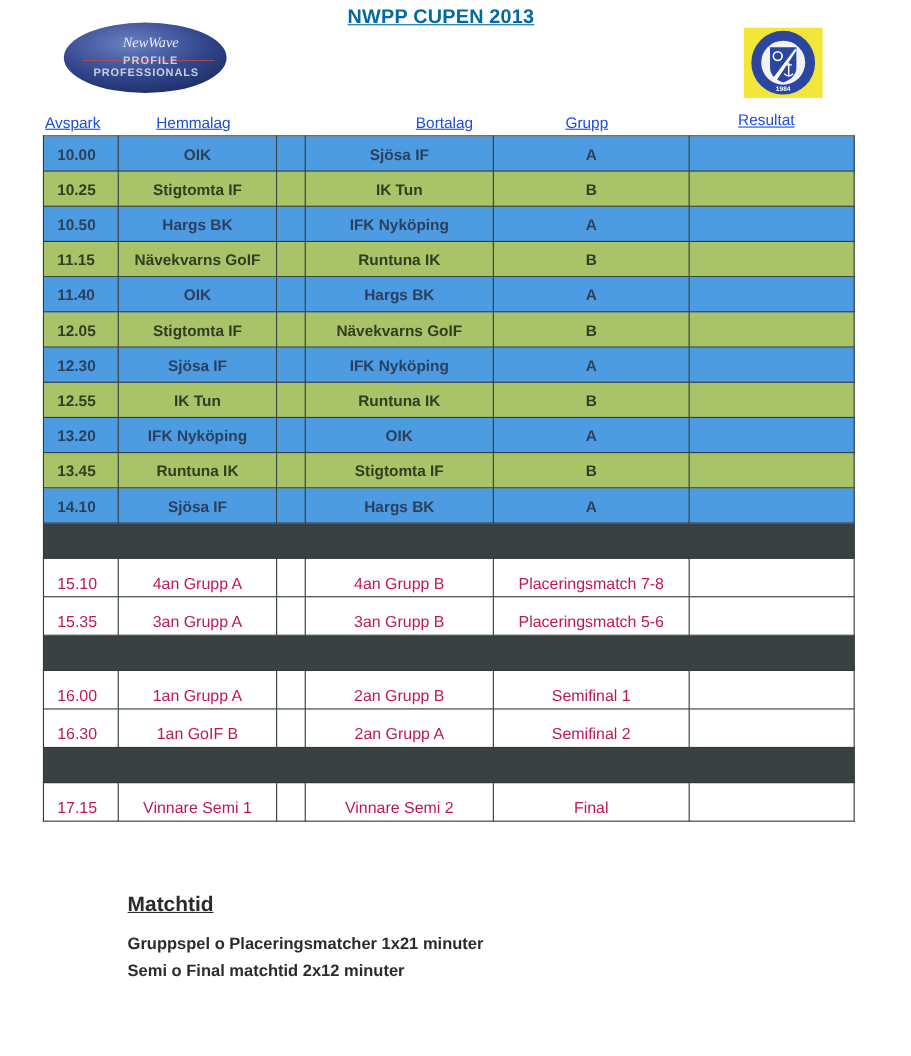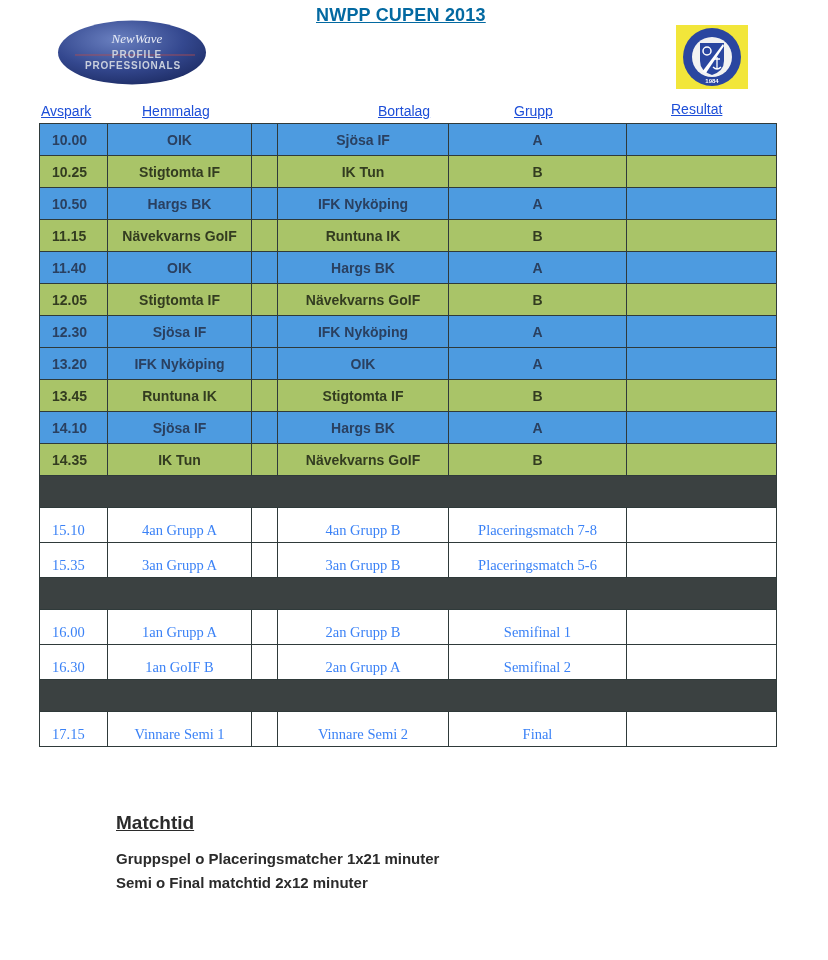--- a/index.html
+++ b/index.html
@@ -12,22 +12,22 @@
   .col-head { position:absolute; top:103px; font-size:14px; font-weight:normal;
               text-decoration:underline; color:#1d4ed8; }
   table.sched { position:absolute; left:39px; top:123px; border-collapse:collapse;
                 width:737px; table-layout:fixed; }
   table.sched td { border:1.5px solid #2f3a3a; height:31px; padding:0; text-align:center;
                    font-size:14px; font-weight:bold; color:#3a4a5a; vertical-align:middle; }
   table.sched td.time { text-align:left; padding-left:12px; }
   tr.blue td { background:#4d9be0; color:#2a4060; }
   tr.green td { background:#a9c468; color:#333c20; }
   tr.sep td { background:#3b4141; height:31px; border-color:#2f3a3a; }
-  tr.white td { background:#ffffff; color:#3b82f6; font-weight:normal; font-size:14.5px;
-                font-family:Liberation Serif, serif; }
+  tr.white td { background:#ffffff; color:#be185d; font-weight:normal; font-size:14.5px;
+                font-family:Liberation Sans, sans-serif; }
   tr.white td.time { font-weight:normal; }
   tr.white td { vertical-align:bottom; padding-bottom:3px; }
   tr.white td.time { padding-left:12px; }
   .notes-title { position:absolute; left:116px; top:812px; font-size:19px; font-weight:bold;
                  text-decoration:underline; color:#2b2b2b; }
   .note { position:absolute; left:116px; font-size:15px; font-weight:bold; color:#2b2b2b; }
   .note1 { top:850px;text-align:center; } .note2 { top:874px; }
 </style>
 </head>
 <body>
@@ -125,20 +125,28 @@
         <td></td>
       </tr>
       <tr class="blue">
         <td class="time">12.30</td>
         <td>Sjösa IF</td>
         <td></td>
         <td>IFK Nyköping</td>
         <td>A</td>
         <td></td>
       </tr>
+      <tr class="green">
+        <td class="time">12.55</td>
+        <td>IK Tun</td>
+        <td></td>
+        <td>Runtuna IK</td>
+        <td>B</td>
+        <td></td>
+      </tr>
       <tr class="blue">
         <td class="time">13.20</td>
         <td>IFK Nyköping</td>
         <td></td>
         <td>OIK</td>
         <td>A</td>
         <td></td>
       </tr>
       <tr class="green">
         <td class="time">13.45</td>
@@ -147,28 +155,20 @@
         <td>Stigtomta IF</td>
         <td>B</td>
         <td></td>
       </tr>
       <tr class="blue">
         <td class="time">14.10</td>
         <td>Sjösa IF</td>
         <td></td>
         <td>Hargs BK</td>
         <td>A</td>
-        <td></td>
-      </tr>
-      <tr class="green">
-        <td class="time">14.35</td>
-        <td>IK Tun</td>
-        <td></td>
-        <td>Nävekvarns GoIF</td>
-        <td>B</td>
         <td></td>
       </tr>
       <tr class="sep">
         <td colspan="6"></td>
       </tr>
       <tr class="white">
         <td class="time">15.10</td>
         <td>4an Grupp A</td>
         <td></td>
         <td>4an Grupp B</td>

